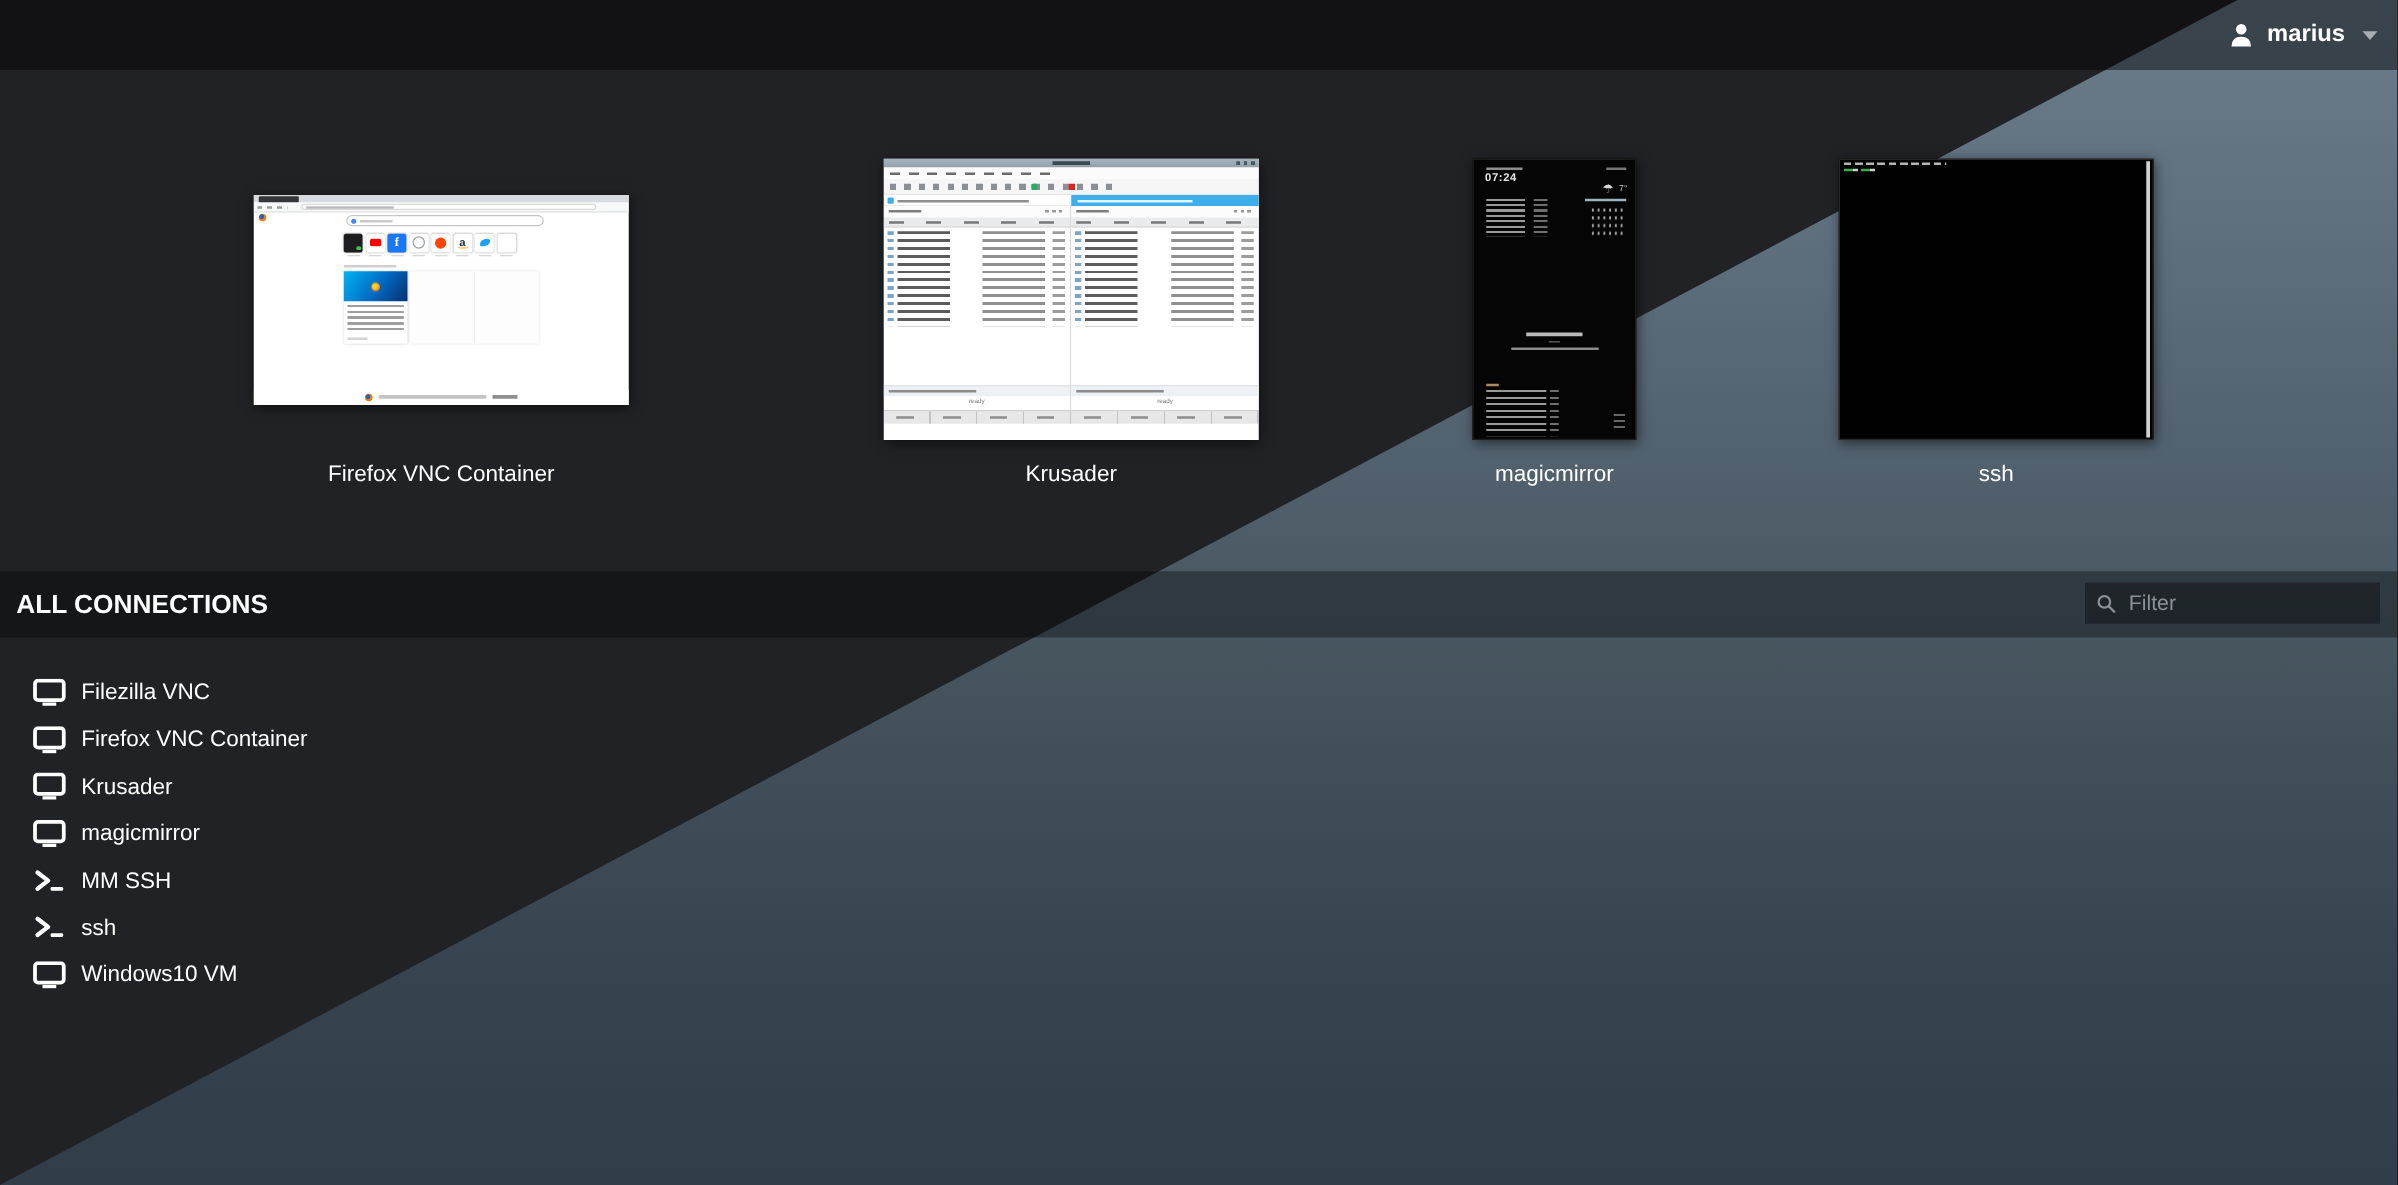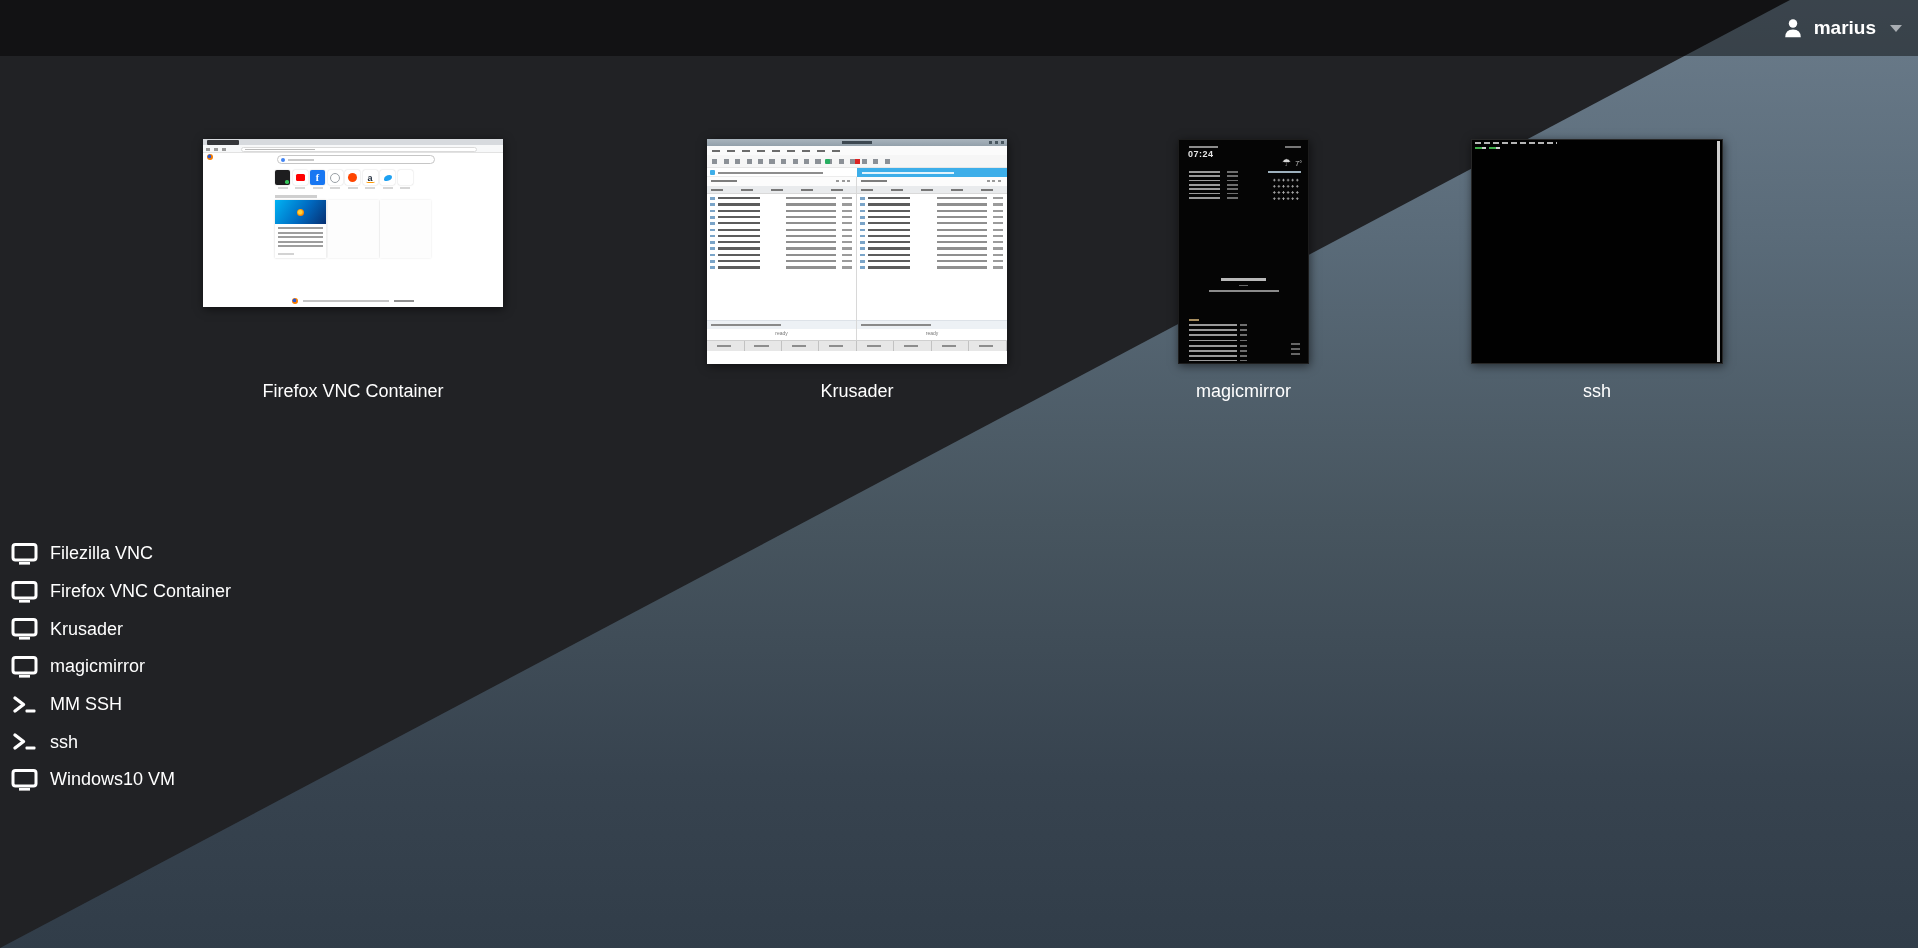--- a/index.html
+++ b/index.html
@@ -11,21 +11,21 @@
   }
   
   #dark-wedge{position:absolute;inset:0;background:#212225;clip-path:polygon(0 0,1790px 0,0 948px);}
   
   .topbar{position:absolute;left:0;top:0;width:100%;height:56px;background:rgba(0,0,0,0.45);z-index:5;}
   .topbar h1{position:absolute;left:13px;top:0;line-height:56px;margin:0;font-size:21px;font-weight:bold;letter-spacing:.2px;}
   .usermenu{position:absolute;right:16px;top:0;height:56px;display:flex;align-items:center;gap:10px;cursor:pointer;}
   .username{font-size:19px;font-weight:bold;}
   .caret{width:0;height:0;border-left:6px solid transparent;border-right:6px solid transparent;border-top:7px solid #a8adb2;margin-left:4px;}
   
-  .conn{position:absolute;top:139px;height:225px;display:flex;align-items:flex-start;justify-content:center;cursor:pointer;z-index:3;}
+  .conn{position:absolute;top:127px;height:225px;display:flex;align-items:center;justify-content:center;cursor:pointer;z-index:3;}
   .conn-label{position:absolute;top:242px;left:0;width:100%;text-align:center;font-size:18px;color:#fff;white-space:nowrap;}
   .thumb{position:relative;box-shadow:1px 2px 9px rgba(0,0,0,0.55);overflow:hidden;}
   
   .t-ff{width:300px;height:168px;background:#fff;}
   .ff-tabs{position:absolute;left:0;top:0;width:100%;height:6px;background:#d7dade;}
   .ff-tab{position:absolute;left:4px;top:1px;width:32px;height:5px;background:#35363a;border-radius:1px;}
   .ff-nav{position:absolute;left:0;top:6px;width:100%;height:8px;background:#f7f8f9;border-bottom:1px solid #e2e2e2;}
   .ff-navbtns{position:absolute;left:3px;top:3px;width:24px;height:2.5px;background:repeating-linear-gradient(to right,#9a9a9a 0 4px,transparent 4px 8px);}
   .ff-url{position:absolute;left:38px;top:1.5px;width:236px;height:5px;background:#fff;border:1px solid #dadada;border-radius:3px;}
   .ff-url::before{content:"";position:absolute;left:3px;top:1px;width:70px;height:1.8px;background:#b9b9b9;}
@@ -118,21 +118,21 @@
   .ssh-line2{position:absolute;left:3px;top:6.5px;width:27px;height:2.6px;background:repeating-linear-gradient(to right,#3fae4a 0 7px,#cfcfcf 7px 11px,transparent 11px 14px);}
   .ssh-scrollbar{position:absolute;right:2px;top:1px;width:3px;height:221px;background:#cfcfcf;}
   
   .allbar{position:absolute;left:0;top:457px;width:100%;height:53px;background:rgba(0,0,0,0.35);z-index:4;}
   .allbar h2{position:absolute;left:13px;top:0;line-height:53px;margin:0;font-size:21px;font-weight:bold;}
   .filterbox{position:absolute;right:14px;top:9px;width:236px;height:33px;background:rgba(0,0,0,0.35);display:flex;align-items:center;padding:0 9px;gap:8px;}
   .filterbox input{flex:1;background:transparent;border:none;outline:none;color:#cfd3d7;font-size:17px;font-family:"Liberation Sans",sans-serif;min-width:0;}
   .filterbox input::placeholder{color:#8b9197;}
   
   .conn-list{position:absolute;left:0;top:535px;margin:0;padding:0;list-style:none;z-index:3;}
-  .conn-list li{height:37.7px;display:flex;align-items:center;padding-left:11px;cursor:pointer;}
+  .conn-list li{height:37.7px;display:flex;align-items:center;padding-left:26px;cursor:pointer;}
   .li-icon{width:27px;height:22px;margin-right:12px;flex:0 0 auto;}
   .conn-list li span.lbl{font-size:18px;color:#fff;}
 </style>
 </head>
 <body>
 
 <div id="screen">
   <div id="dark-wedge"></div>
 
   <div class="topbar">
@@ -269,20 +269,30 @@
 
   <div class="conn" style="left:1471px;width:252px;">
     <div class="thumb t-ssh">
       <div class="ssh-line1"></div>
       <div class="ssh-line2"></div>
       <div class="ssh-scrollbar"></div>
     </div>
     <div class="conn-label">ssh</div>
   </div>
 
+  <div class="allbar">
+    <h2>ALL CONNECTIONS</h2>
+    <div class="filterbox">
+      <svg width="16" height="16" viewBox="0 0 16 16">
+        <circle cx="6.5" cy="6.5" r="4.6" fill="none" stroke="#8b9197" stroke-width="1.8"></circle>
+        <line x1="10.2" y1="10.2" x2="14.4" y2="14.4" stroke="#8b9197" stroke-width="1.8" stroke-linecap="round"></line>
+      </svg>
+      <input type="text" placeholder="Filter" style="">
+    </div>
+  </div>
 
   <ul class="conn-list">
     <li>
       <svg class="li-icon" viewBox="0 0 27 22">
           <rect x="2" y="1.5" width="23" height="15.5" rx="2.5" fill="none" stroke="#fff" stroke-width="3"></rect>
           <rect x="8" y="19" width="11" height="2.6" fill="#fff"></rect>
         </svg>
       <span class="lbl">Filezilla VNC</span>
     </li>
     <li>

